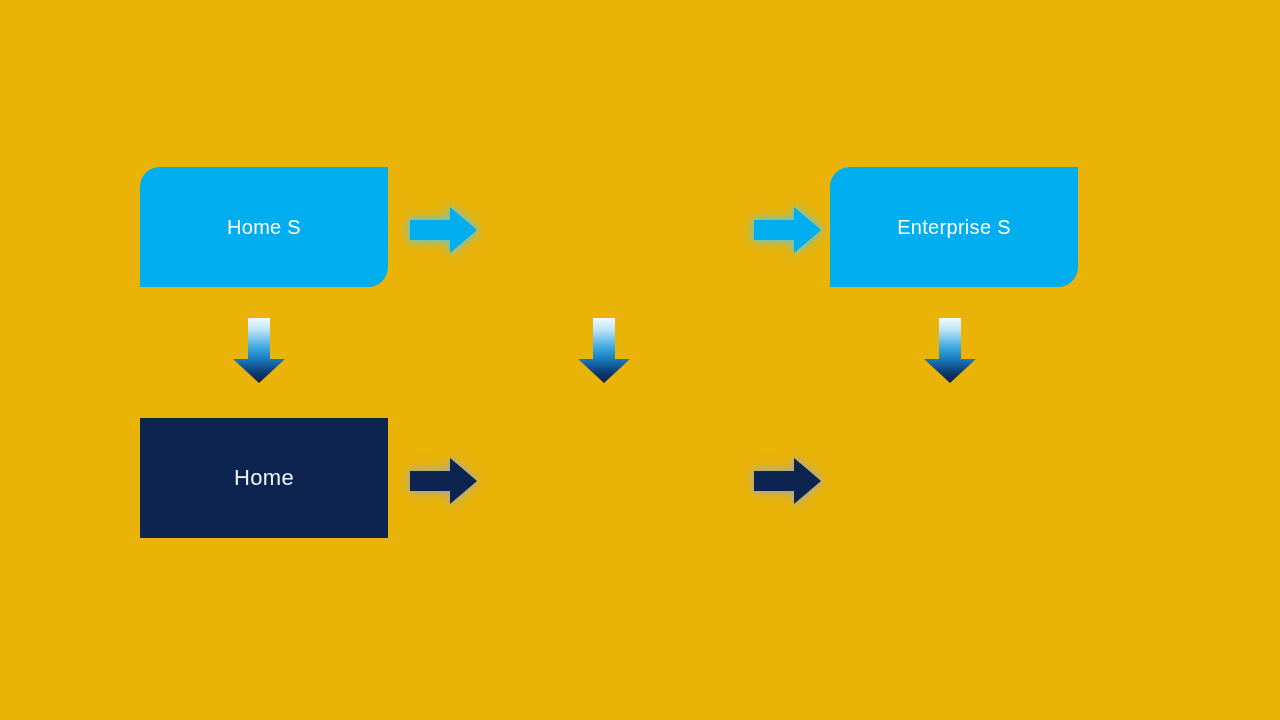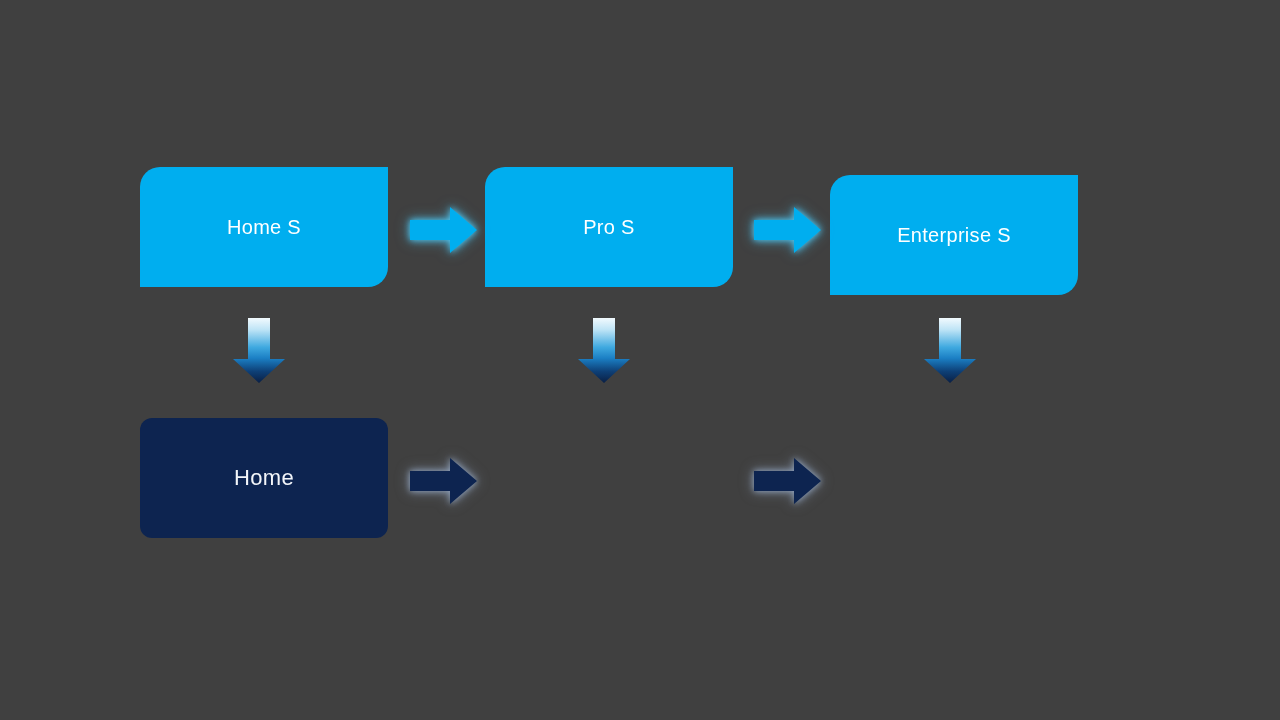--- a/index.html
+++ b/index.html
@@ -5,55 +5,55 @@
   html, body {
     margin: 0;
     padding: 0;
     background: #ffffff;
     font-family: "Liberation Sans", "DejaVu Sans", sans-serif;
   }
   .canvas {
     position: relative;
     width: 1280px;
     height: 720px;
-    background: #404040;
+    background: #eab308;
     overflow: hidden;
   }
   .node {
     position: absolute;
     width: 248px;
     height: 120px;
     display: flex;
     align-items: center;
     justify-content: center;
     box-sizing: border-box;
   }
   .node.light {
     background: #00AEEF;
     border-radius: 20px 0 20px 0;
     top: 167px;
   }
   .node.dark {
     background: #0D2450;
-    border-radius: 12px;
+    border-radius: 0;
     top: 418px;
   }
   .node.light .label {
     color: #ffffff;
     font-size: 20px;
     letter-spacing: 0.3px;
   }
   .node.dark .label {
     color: #f2f5f9;
     font-size: 22px;
     letter-spacing: 0.3px;
   }
   .col-1 { left: 140px; }
   .col-2 { left: 485px; }
-  .col-3 { left: 830px; margin-top: 8px; }
+  .col-3 { left: 830px; }
 
   .arrow {
     position: absolute;
     display: block;
   }
   .arrow-light {
     filter: drop-shadow(0 0 3px rgba(77,203,248,0.95)) drop-shadow(0 0 6px rgba(77,203,248,0.55));
   }
   .arrow-dark {
     filter: drop-shadow(0 0 3px rgba(150,170,198,0.9)) drop-shadow(0 0 6px rgba(150,170,198,0.5));
@@ -88,23 +88,20 @@
         <stop offset="0.62" stop-color="#1B7FC4"></stop>
         <stop offset="0.82" stop-color="#0E4077"></stop>
         <stop offset="1" stop-color="#0A1F44"></stop>
       </linearGradient>
     </defs>
   </svg>
 
   <div class="node light col-1">
     <span class="label">Home S</span>
   </div>
-  <div class="node light col-2">
-    <span class="label">Pro S</span>
-  </div>
   <div class="node light col-3">
     <span class="label">Enterprise S</span>
   </div>
 
   <div class="node dark col-1">
     <span class="label">Home</span>
   </div>
 
   <svg class="arrow arrow-light right-arrow ra-1" width="67" height="46" viewBox="0 0 67 46">
     <polygon points="0,13 40,13 40,0 67,23 40,46 40,33 0,33" fill="#00AEEF"></polygon>

